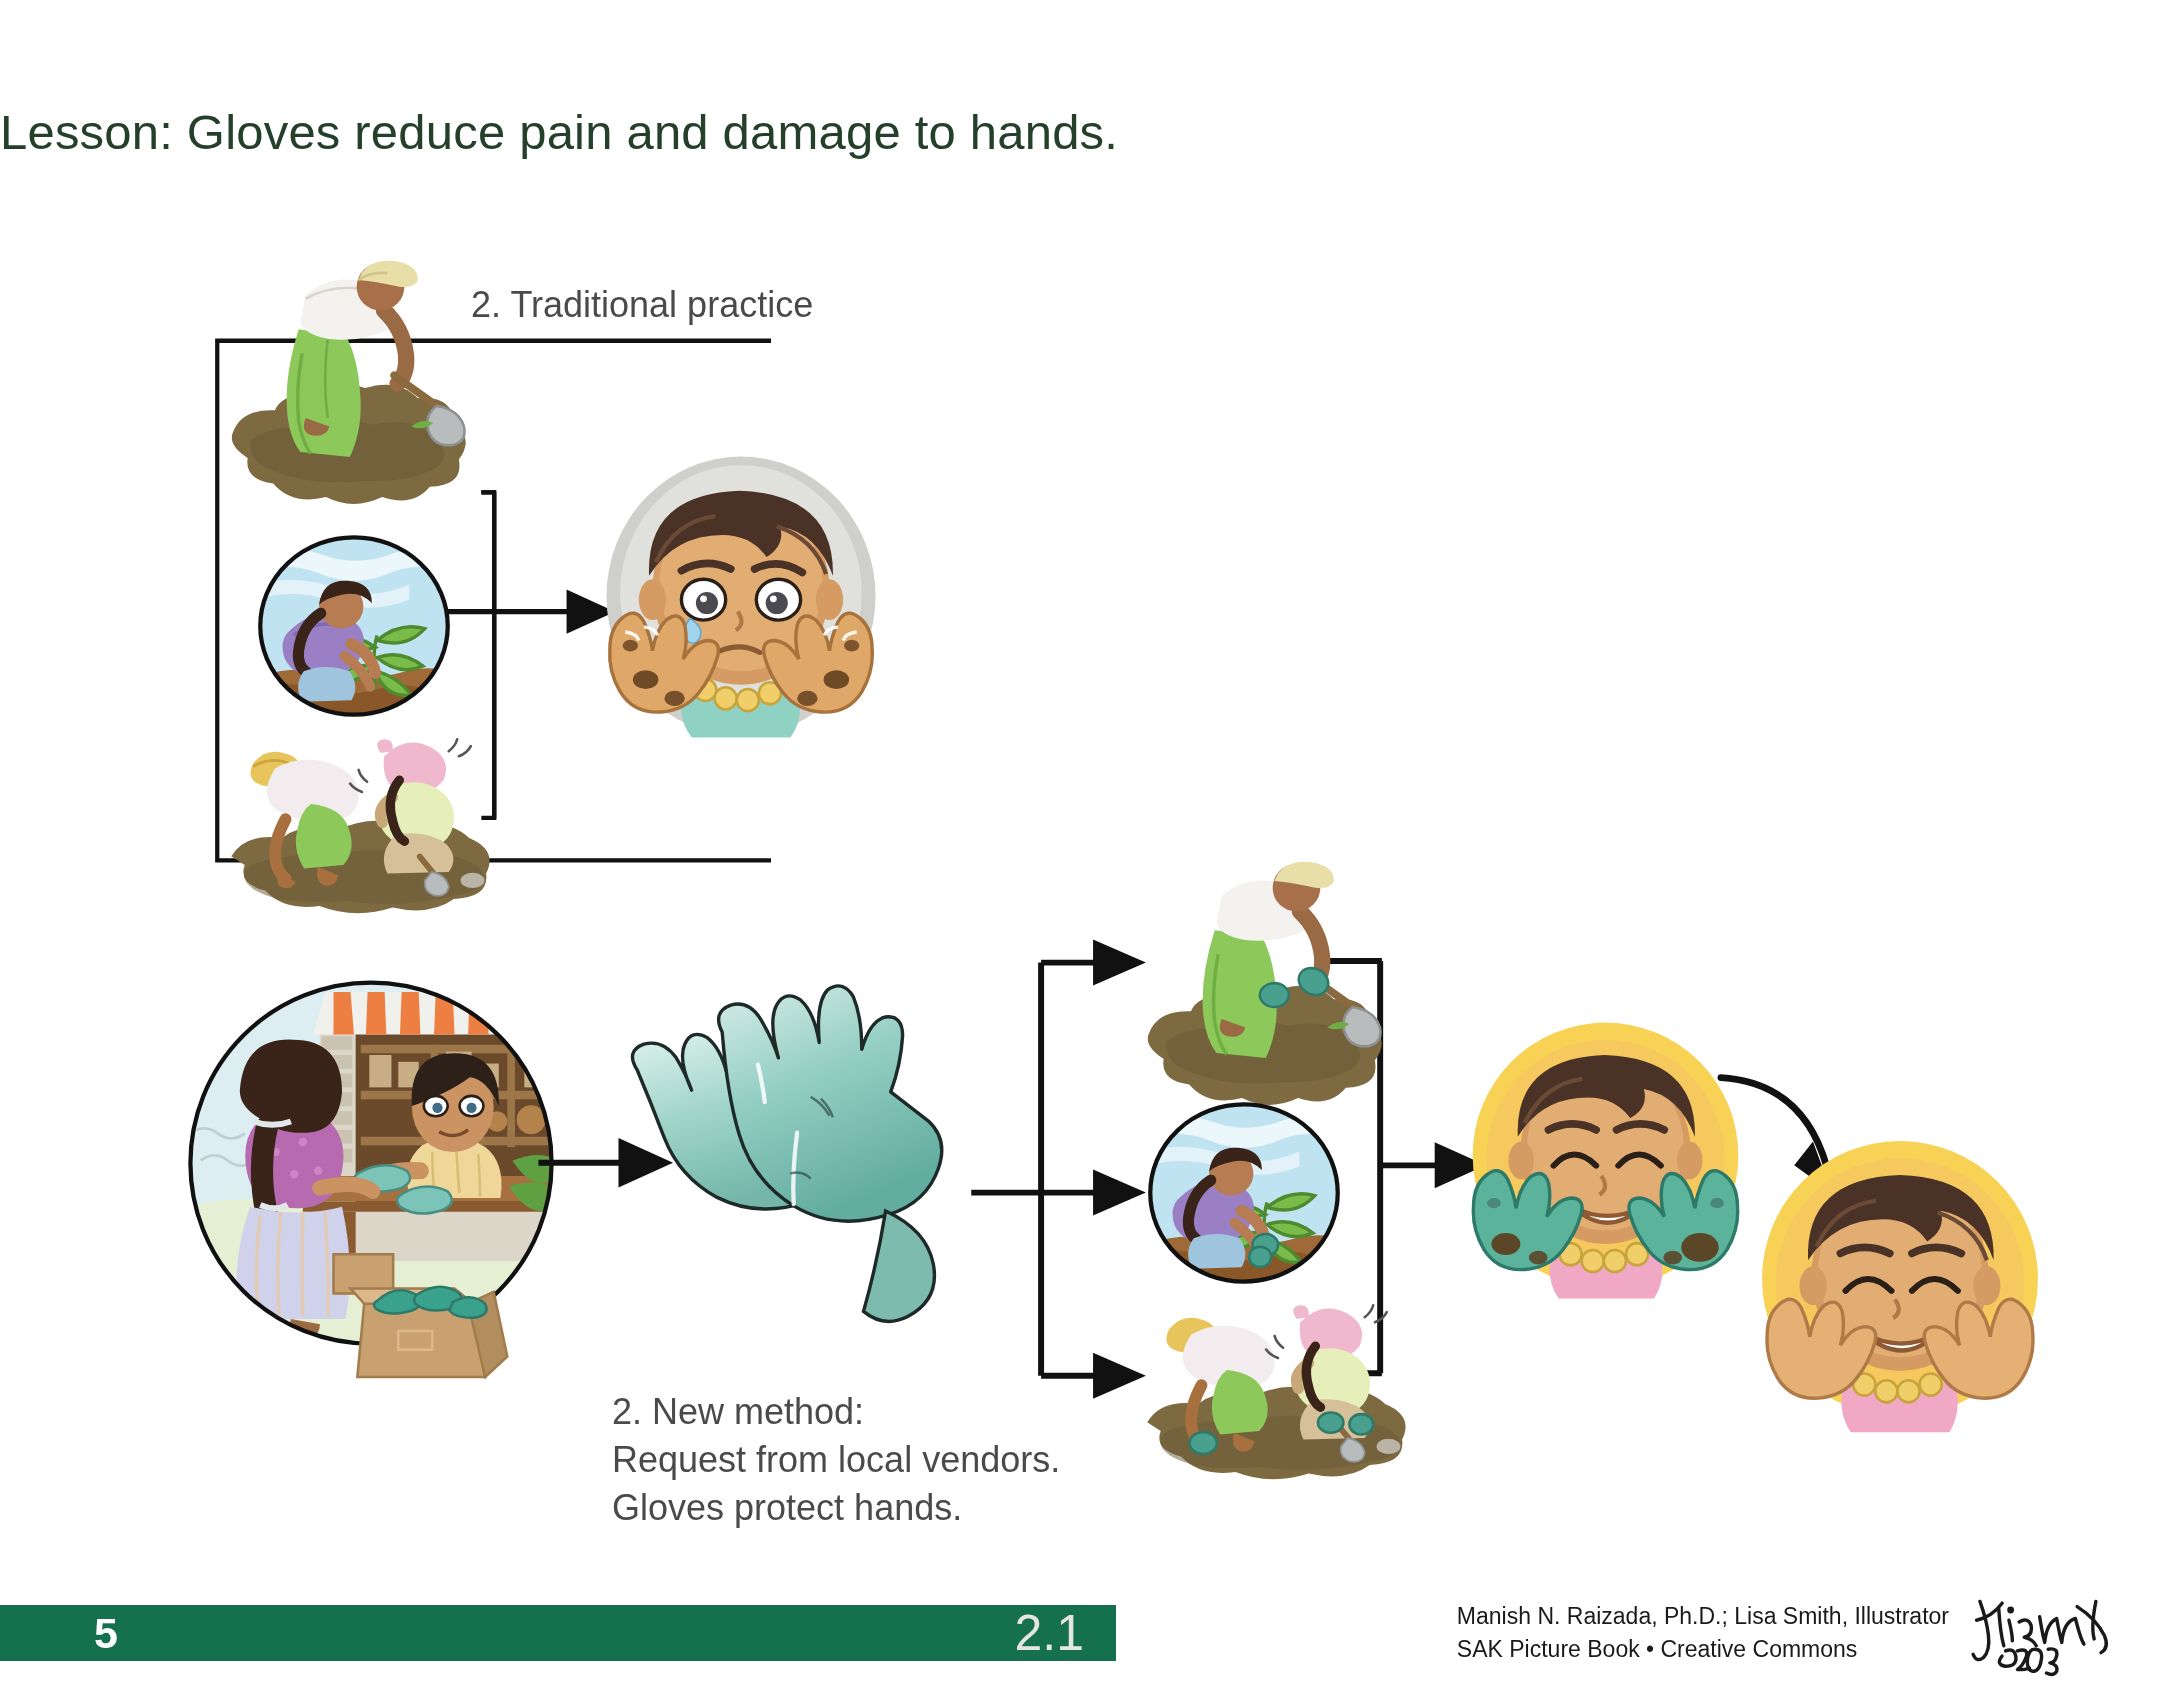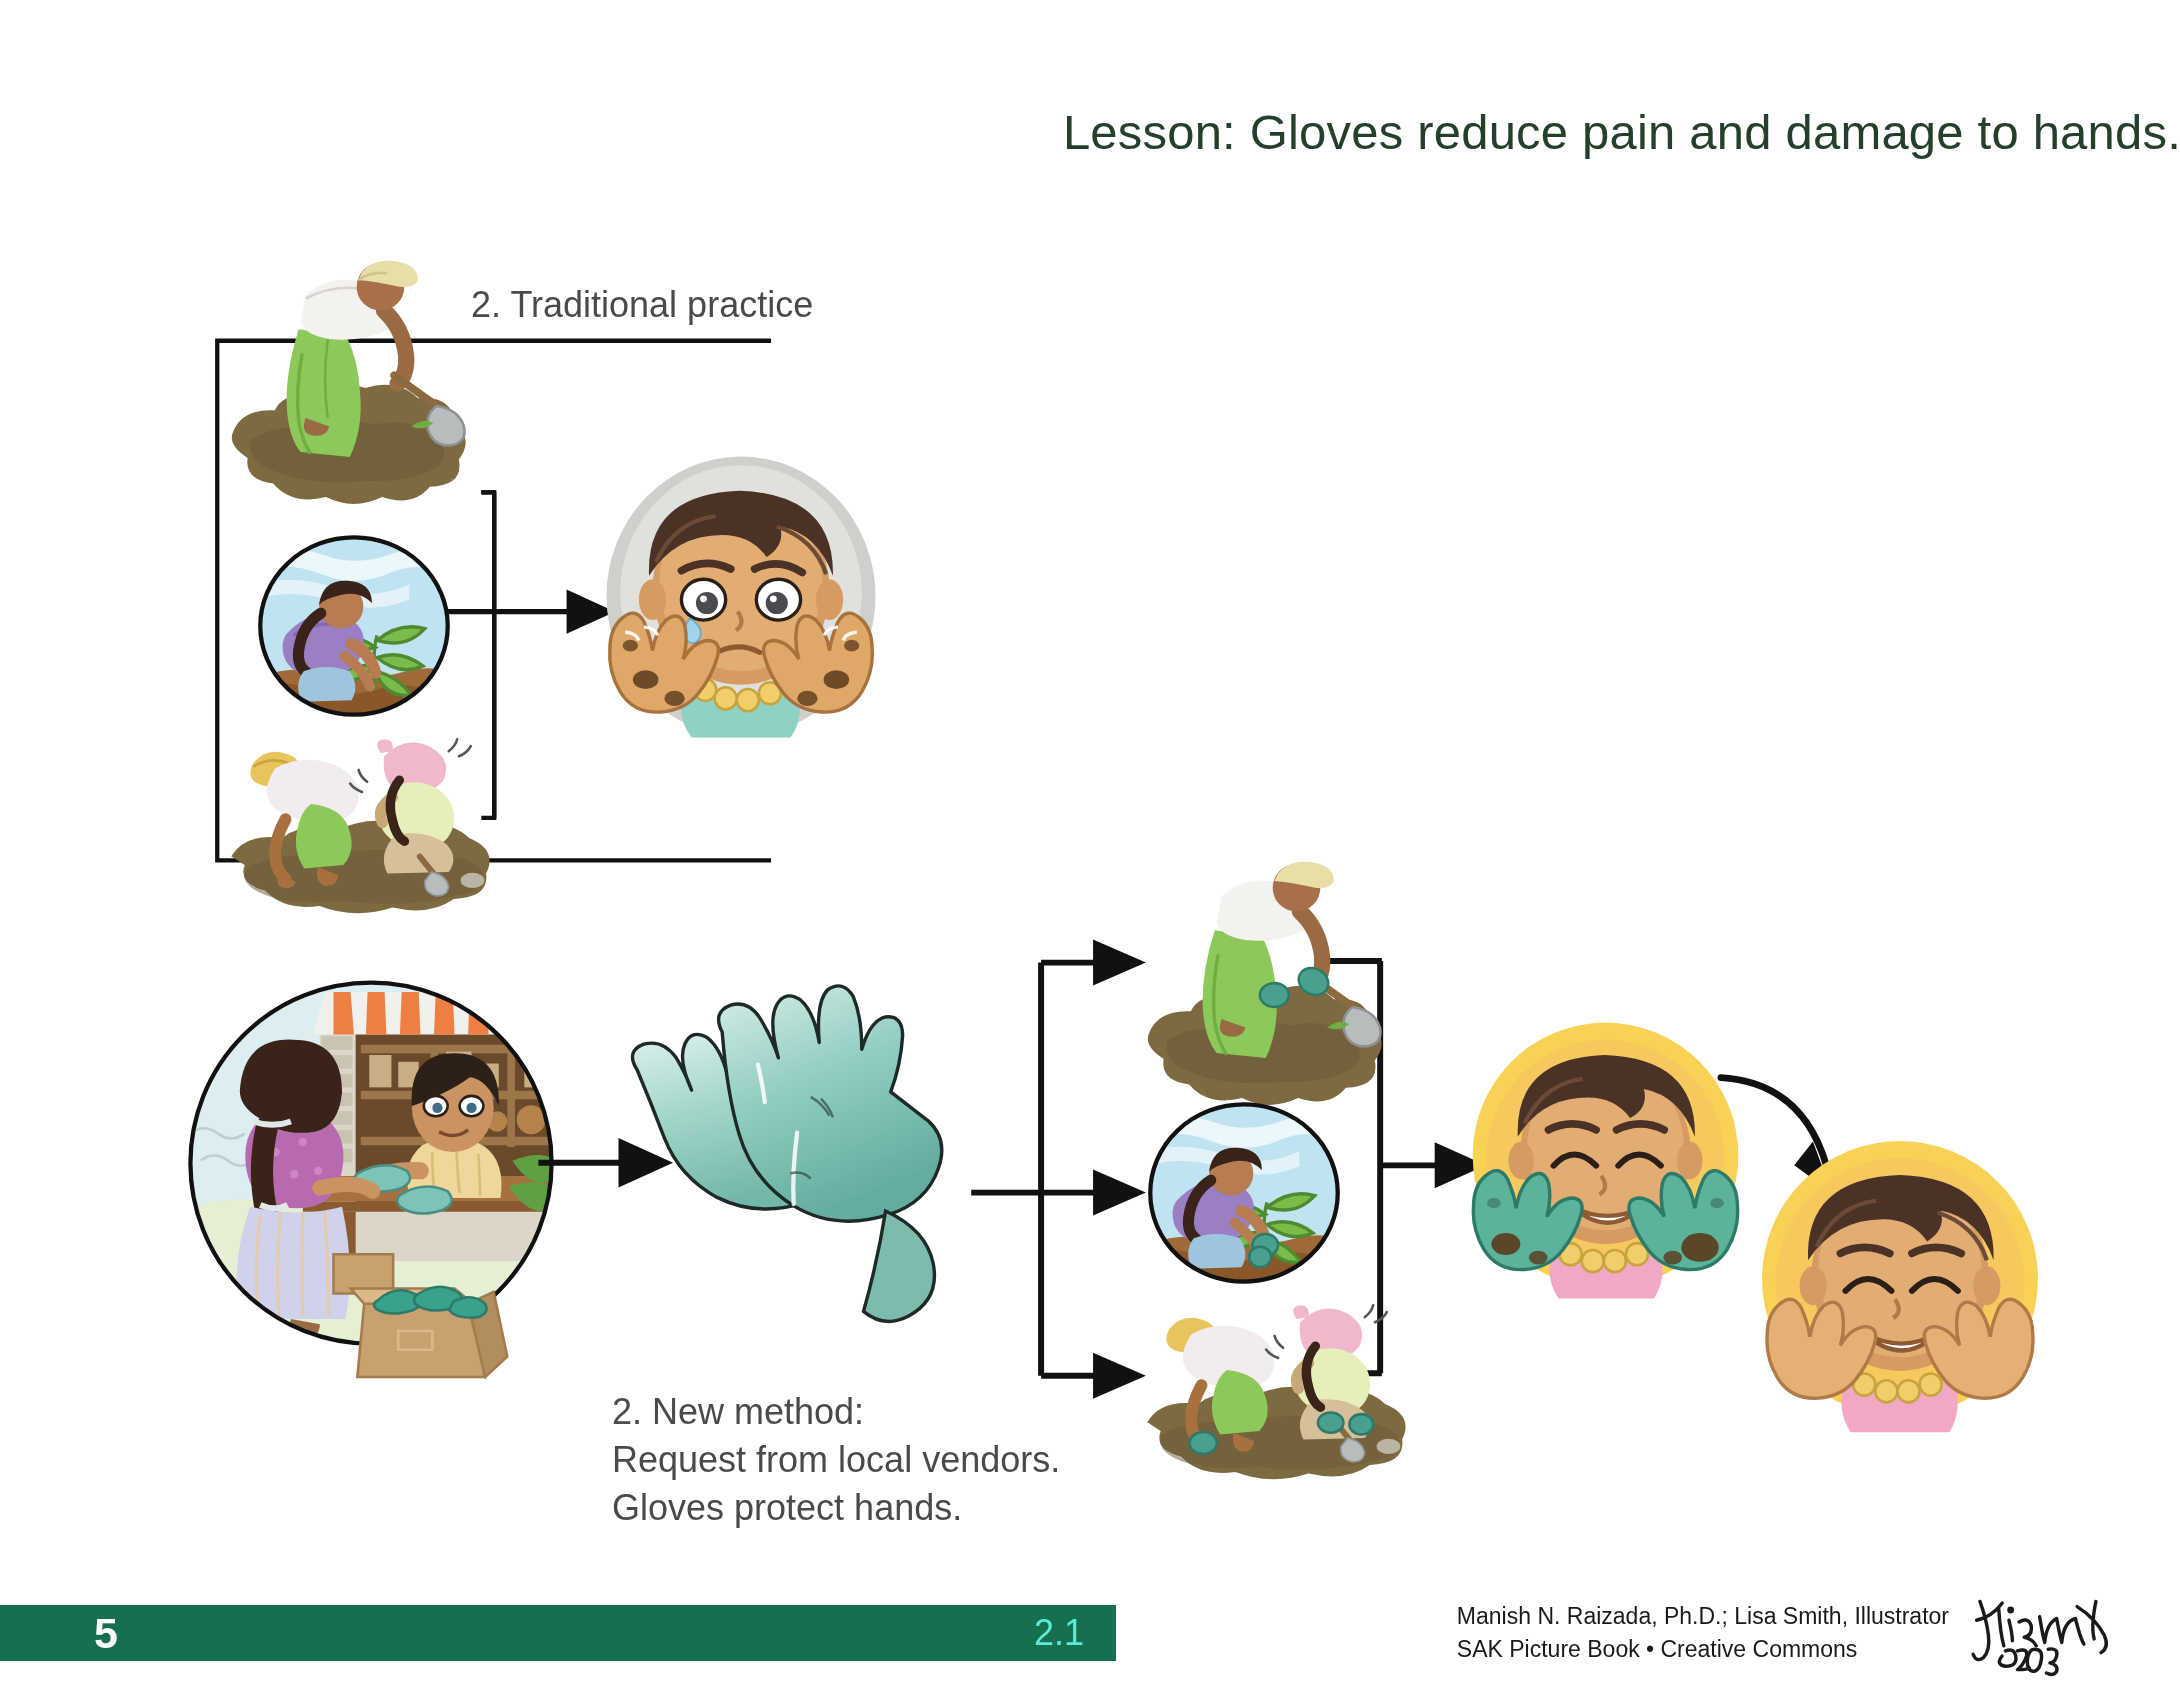--- a/index.html
+++ b/index.html
@@ -2,42 +2,42 @@
 <html style="font-size:13.6px"><head>
 <meta charset="utf-8">
 <title>SAK Picture Book page</title>
 <style>
   html,body{margin:0;padding:0;background:#fff;}
   body{width:2181px;height:1685px;position:relative;overflow:hidden;
        font-family:"Liberation Sans","DejaVu Sans",sans-serif;}
   .page{position:absolute;inset:0;background:#ffffff;}
 
   
-  .title{position:absolute;left:0;right:0;top:104px;text-align:right;
-         font-size:49px;color:#24402a;letter-spacing:0.2px;white-space:nowrap;padding-left:24px;}
+  .title{position:absolute;left:0;right:0;top:104px;text-align:left;
+         font-size:49px;color:#24402a;letter-spacing:0.2px;white-space:nowrap;}
 
   
   .cap{position:absolute;color:#4a4a4a;font-size:36px;line-height:1.33;}
   .cap1{left:471px;top:281px;}
   .cap2{left:612px;top:1388px;}
   .cap2 div{white-space:nowrap;}
 
   
   .ill{position:absolute;}
   .ill svg{display:block;width:100%;height:100%;overflow:visible;}
 
   
   .conn{position:absolute;left:0;top:0;width:2181px;height:1685px;pointer-events:none;}
 
   
   .footbar{position:absolute;left:0;top:1605px;width:1116px;height:56px;background:#14704f;}
   .footbar .pg{position:absolute;left:94px;top:50%;transform:translateY(-50%);
                color:#fff;font-size:43px;font-weight:bold;}
   .footbar .sec{position:absolute;right:32px;top:50%;transform:translateY(-50%);
-               color:#5eead4;font-size:36px;}
+               color:#e5e5e5;font-size:50px;}
   .credits{position:absolute;right:232px;top:1600px;
            color:#1a1a1a;font-size:23px;line-height:1.45;}
   .sig{position:absolute;right:51px;top:1586px;width:162px;height:94px;}
 </style>
 </head>
 <body>
 
 <div class="page">
 
   <div class="title">Lesson: Gloves reduce pain and damage to hands.</div>

